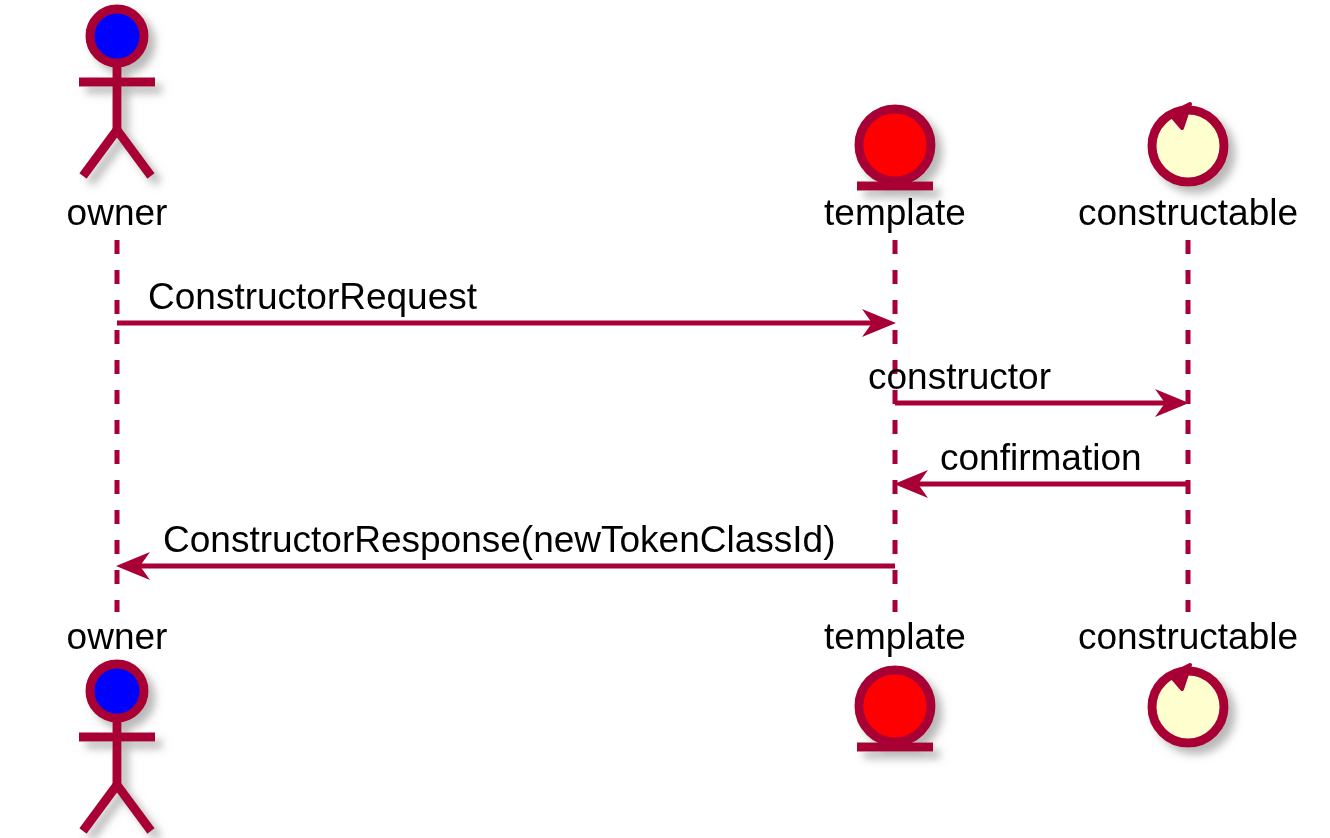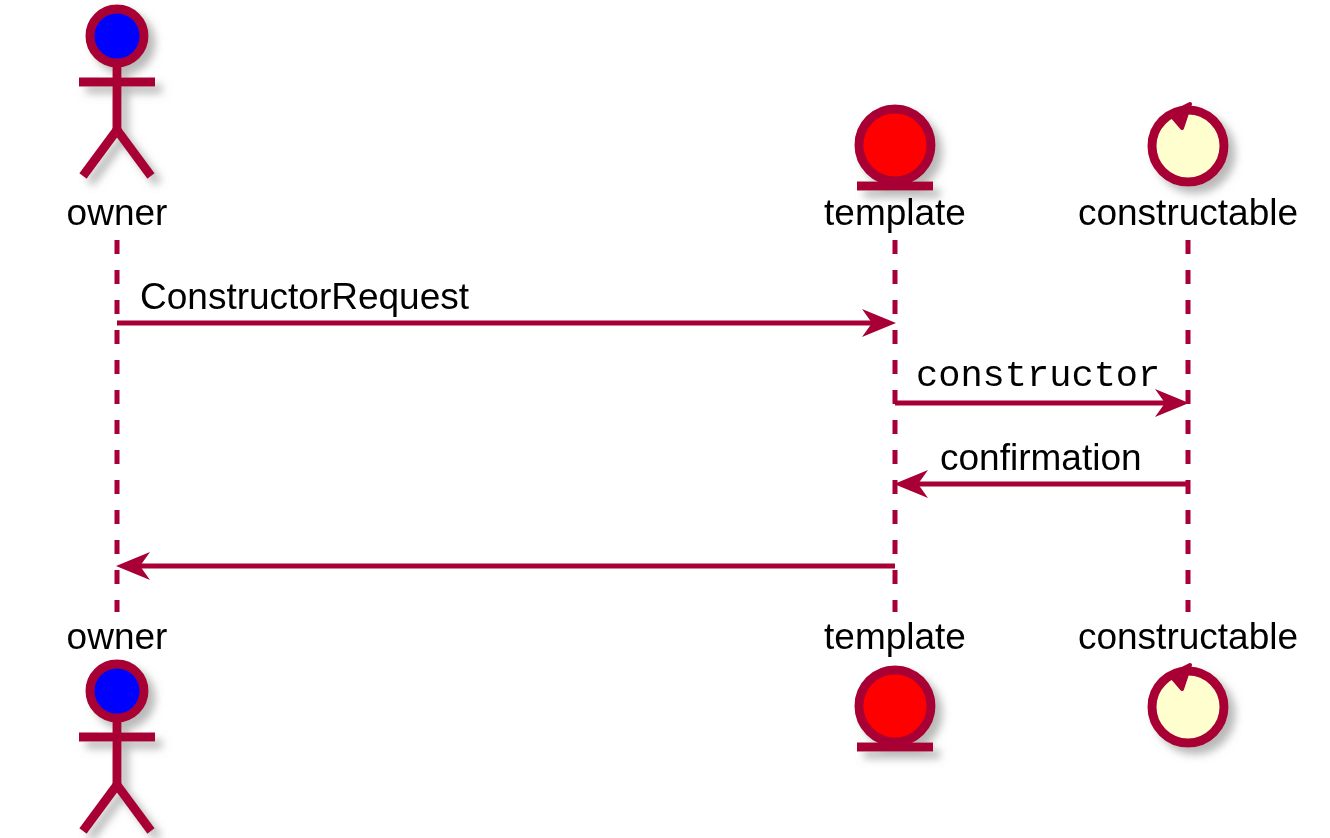--- a/index.html
+++ b/index.html
@@ -124,20 +124,21 @@
   <div class="lbl participant-label" style="left:895px; top:194px;">template</div>
 
   <div class="lbl participant-label" style="left:1188px; top:194px;">constructable</div>
 
   <div class="lbl participant-label" style="left:117px; top:618px;">owner</div>
 
   <div class="lbl participant-label" style="left:895px; top:618px;">template</div>
 
   <div class="lbl participant-label" style="left:1188px; top:618px;">constructable</div>
 
-  <div class="lbl msg-label" style="left:140px; top:278px;text-align:right;">ConstructorRequest</div>
+  <div class="lbl msg-label" style="left:148px; top:278px;text-align:right;">ConstructorRequest</div>
 
-  <div class="lbl msg-label" style="left:916px; top:358px;font-family:Liberation Mono, monospace;">constructor</div>
+  <div class="lbl msg-label" style="left:868px; top:358px;">constructor</div>
 
   <div class="lbl msg-label" style="left:940px; top:439px;text-align:center;">confirmation</div>
 
+  <div class="lbl msg-label" style="left:163px; top:521px;">ConstructorResponse(newTokenClassId)</div>
 
 </div>
 
 </body></html>

